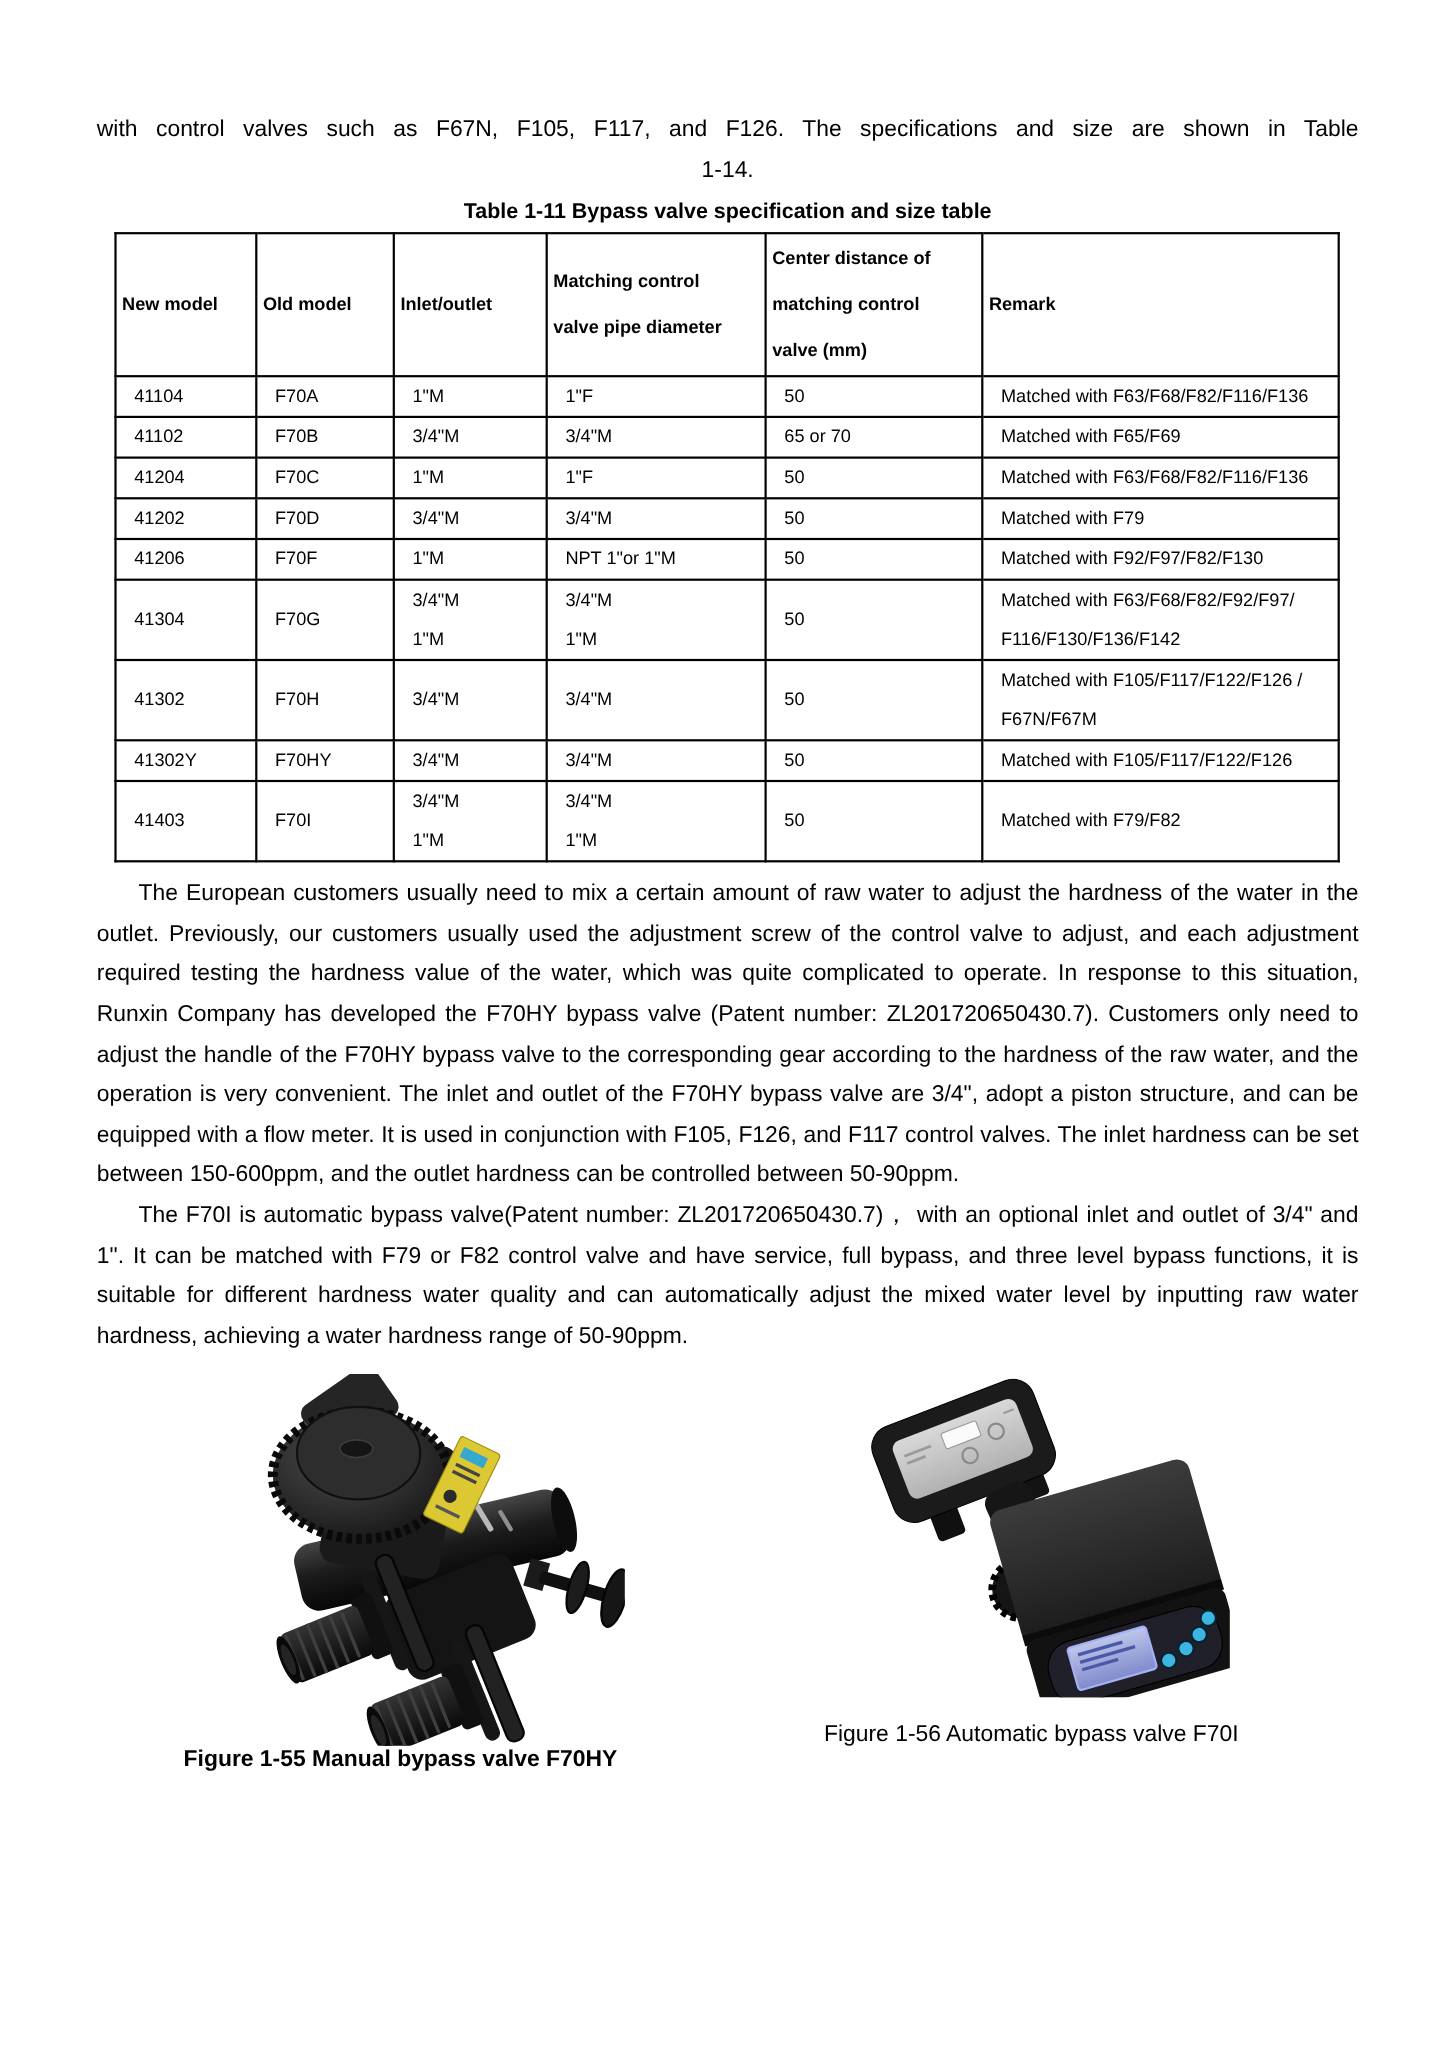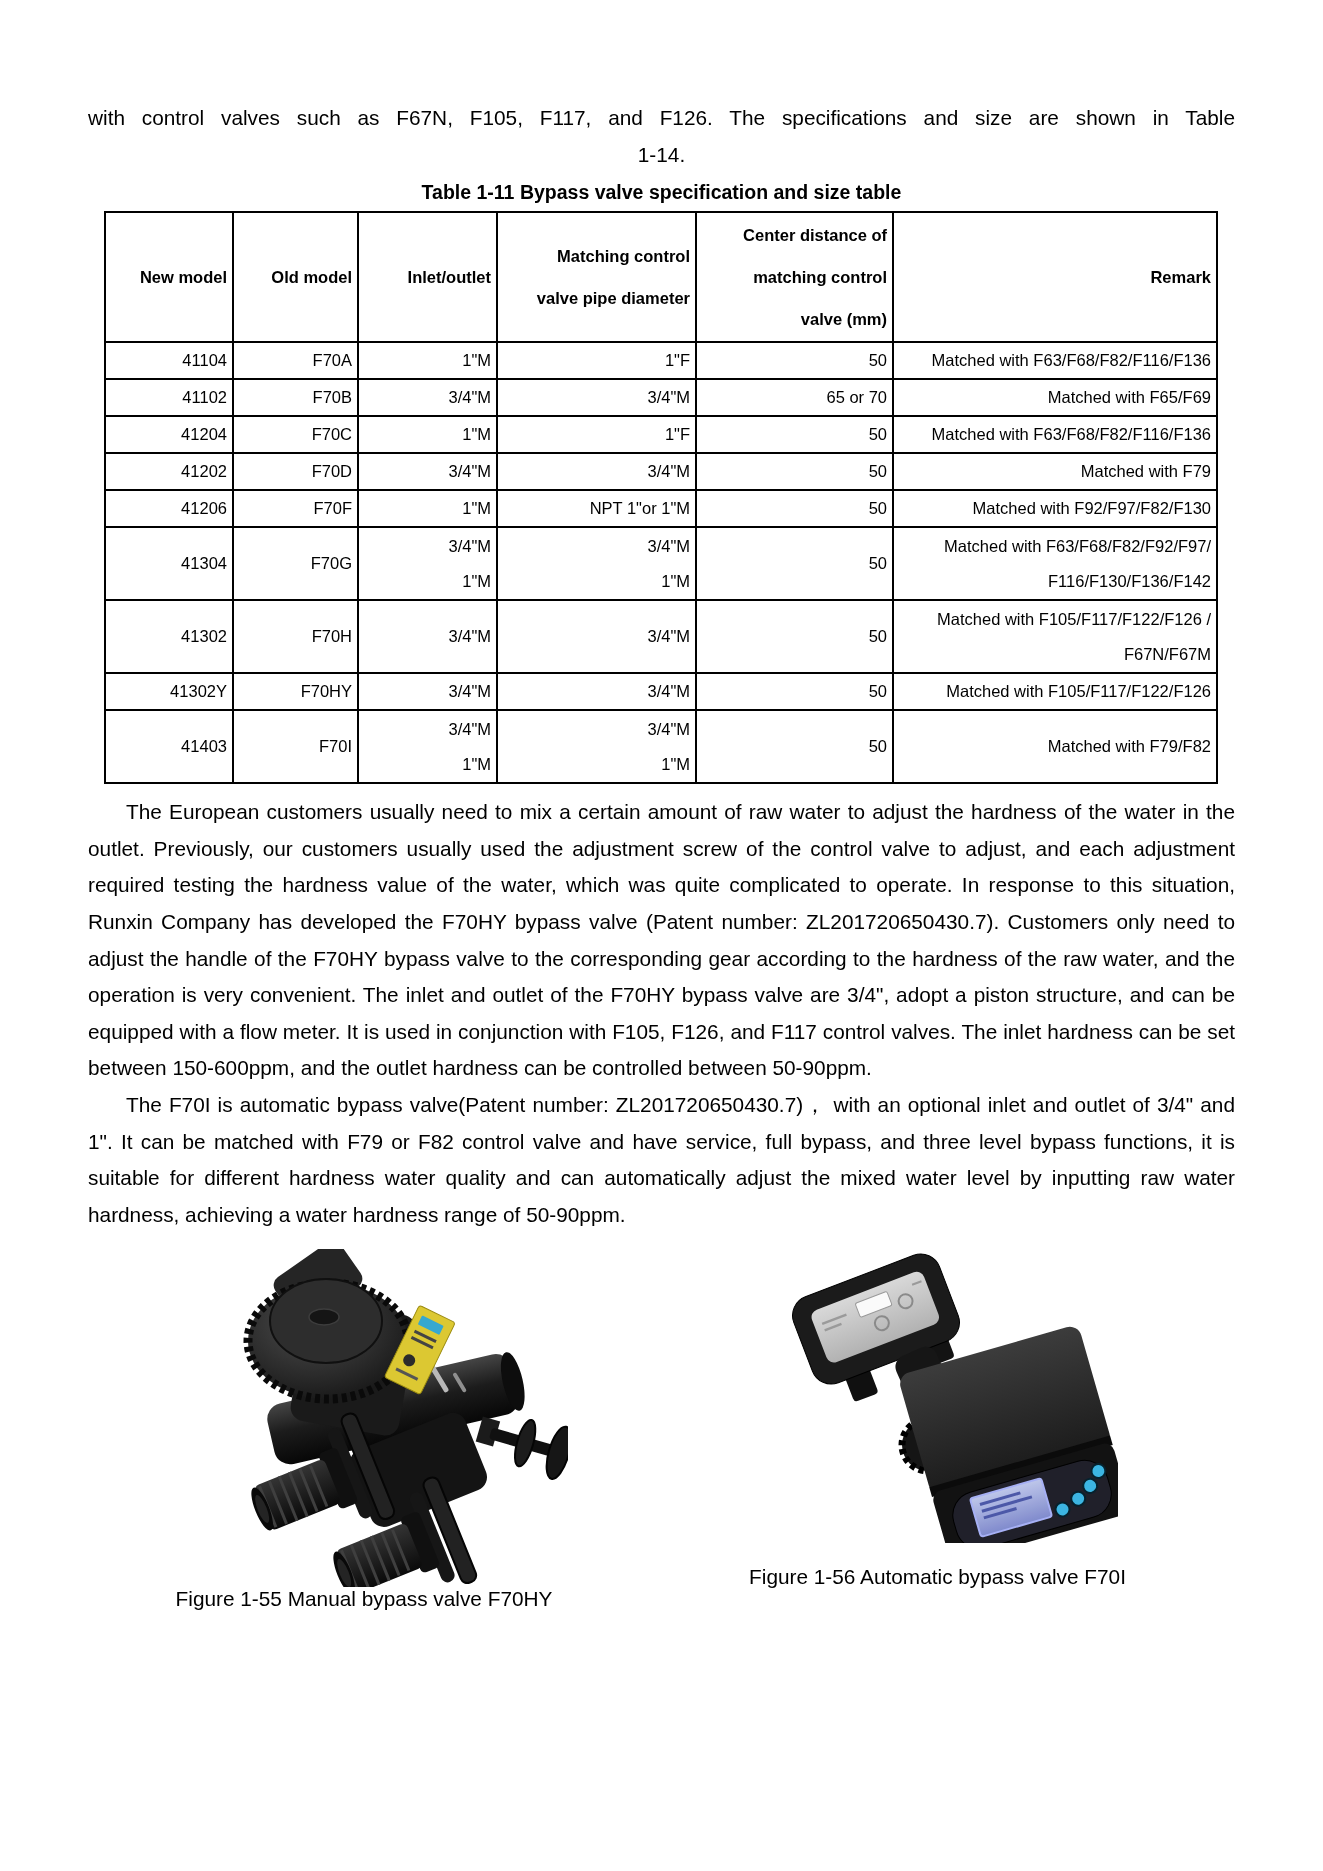--- a/index.html
+++ b/index.html
@@ -19,21 +19,21 @@
   .intro-line2 { text-align:center; }
 
   
   .table-title { margin-top:4px; font-size:19.5px; font-weight:bold; text-align:center; line-height:30px; }
   table.spec {
     border-collapse:collapse; table-layout:fixed;
     width:1112px; margin-left:16px; margin-top:4px;
   }
   table.spec th, table.spec td {
     border:2px solid #000;
-    text-align:right; vertical-align:middle;
+    text-align:left; vertical-align:middle;
     white-space:pre-line;
     padding:0 5px;
     font-size:16.5px;
   }
   table.spec th { font-weight:bold; line-height:42px; height:128px; }
   table.spec td { line-height:35px;padding-left:16px; }
   tr.r-single td { height:35px; }
   tr.r-double td { height:71px; }
 
   
@@ -43,21 +43,21 @@
     text-align:justify; text-indent:38px;
   }
 
   
   .figures { display:flex; margin-top:16px; }
   .fig-left  { width:552px; }
   .fig-right { width:595px; }
   .fig-left  svg { display:block; margin-left:40px; }
   .fig-right svg { display:block; margin-left:118px; margin-top:4px; }
   .caption { font-size:20.8px; text-align:center; }
-  .fig-left  .caption { margin-top:0; }
+  .fig-left  .caption { margin-top:0;font-weight:bold; }
   .fig-right .caption { margin-top:22px; }
 
   
   .page-number {
     position:absolute; left:0; right:0; top:1877px;
     text-align:center; font-size:17px;
   }
 </style>
 </head>
 <body>

